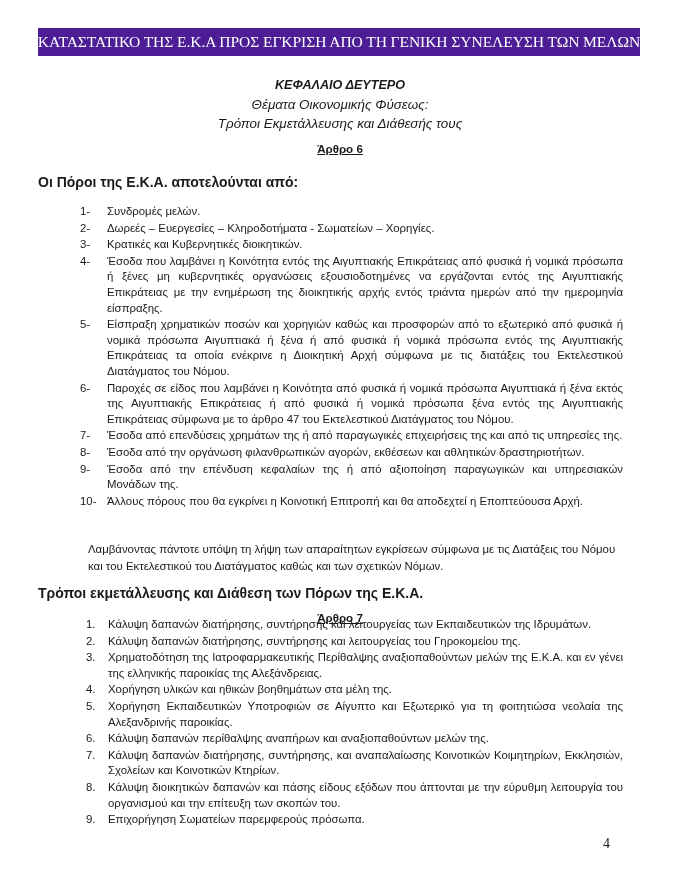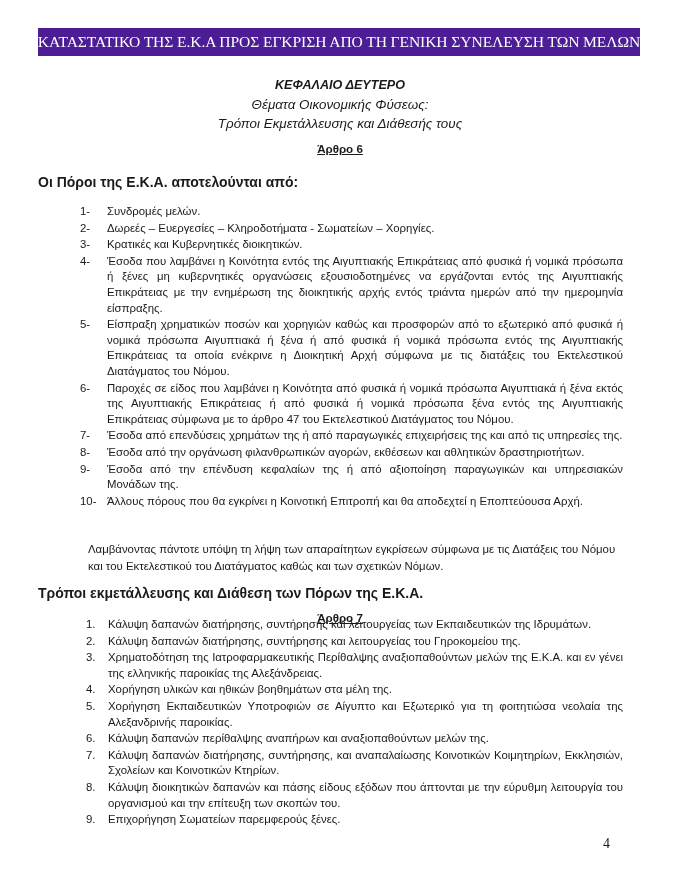--- a/index.html
+++ b/index.html
@@ -86,16 +86,16 @@
 
 <ul class="list list2" style="top:617px;">
   <li><span class="num">1.</span><span>Κάλυψη δαπανών διατήρησης, συντήρησης  και λειτουργείας των Εκπαιδευτικών της Ιδρυμάτων.</span></li>
   <li><span class="num">2.</span><span>Κάλυψη δαπανών διατήρησης, συντήρησης  και λειτουργείας του Γηροκομείου της.</span></li>
   <li><span class="num">3.</span><span>Χρηματοδότηση της Ιατροφαρμακευτικής Περίθαλψης αναξιοπαθούντων μελών της Ε.Κ.Α. και εν γένει της ελληνικής παροικίας της Αλεξάνδρειας.</span></li>
   <li><span class="num">4.</span><span>Χορήγηση υλικών και ηθικών βοηθημάτων στα μέλη της.</span></li>
   <li><span class="num">5.</span><span>Χορήγηση Εκπαιδευτικών Υποτροφιών σε Αίγυπτο και Εξωτερικό για τη φοιτητιώσα  νεολαία της Αλεξανδρινής παροικίας.</span></li>
   <li><span class="num">6.</span><span>Κάλυψη δαπανών περίθαλψης αναπήρων και αναξιοπαθούντων μελών της.</span></li>
   <li><span class="num">7.</span><span>Κάλυψη δαπανών διατήρησης, συντήρησης, και αναπαλαίωσης Κοινοτικών Κοιμητηρίων, Εκκλησιών, Σχολείων και Κοινοτικών Κτηρίων.</span></li>
   <li><span class="num">8.</span><span>Κάλυψη διοικητικών δαπανών και πάσης είδους εξόδων που άπτονται με την εύρυθμη λειτουργία του οργανισμού και την επίτευξη των σκοπών του.</span></li>
-  <li><span class="num">9.</span><span>Επιχορήγηση Σωματείων παρεμφερούς ξένες.</span></li>
+  <li><span class="num">9.</span><span>Επιχορήγηση Σωματείων παρεμφερούς πρόσωπα.</span></li>
 </ul>
 
 <div class="page-num">4</div>
 
 </body></html>

